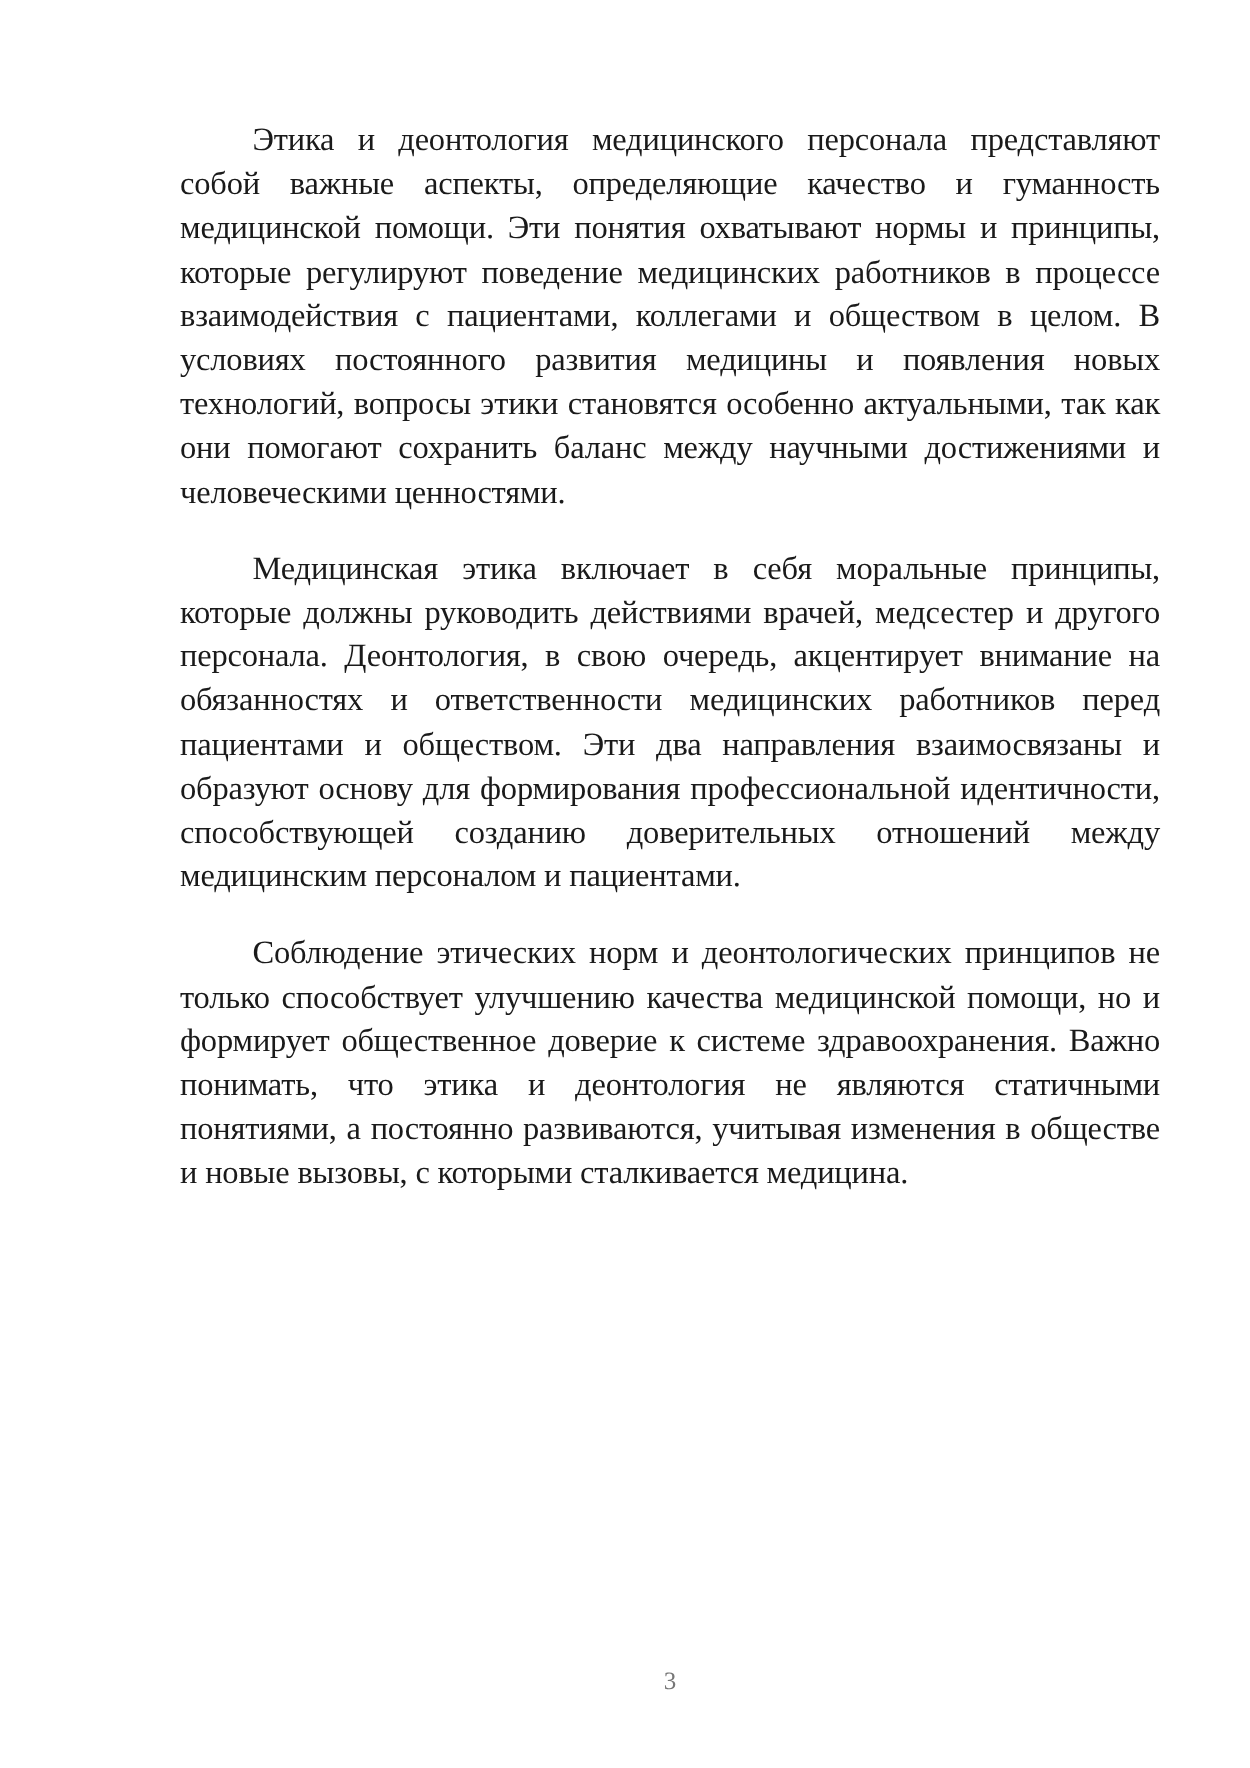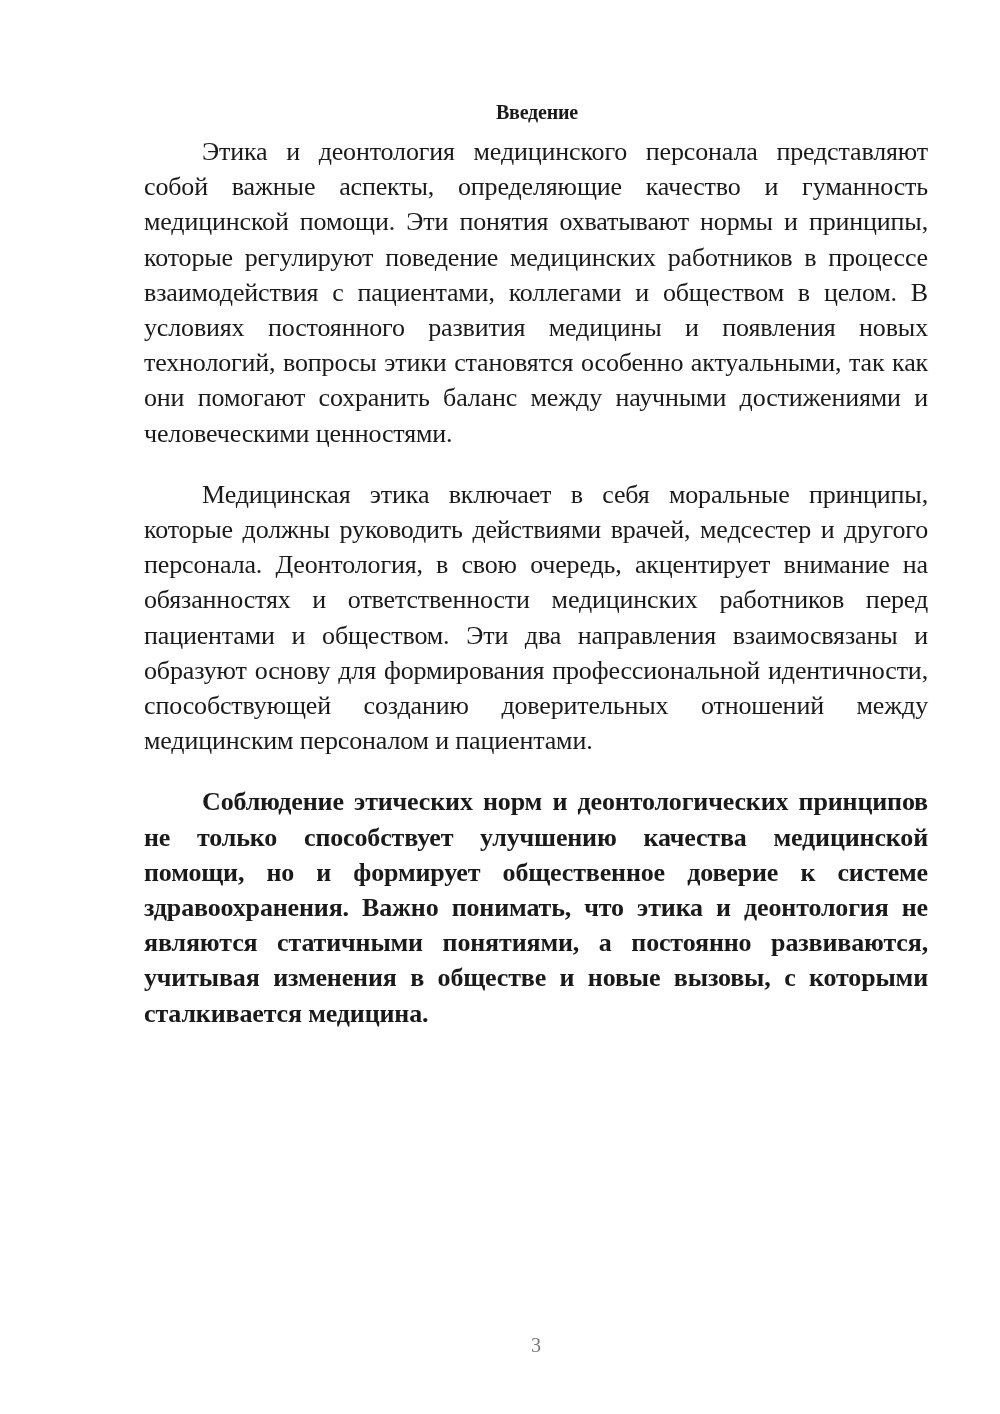--- a/index.html
+++ b/index.html
@@ -38,37 +38,36 @@
       letter-spacing: -0.2px;
     }
     .para {
       font-size: 26px;
       line-height: 35.2px;
       text-align: justify;
       text-indent: 58px;
       margin: 0 0 26px 0;
       letter-spacing: -0.15px;
     }
-    .para:last-child { margin-bottom: 0; font-weight: bold; }
+    .para:last-child { margin-bottom: 0; }
     .page-number {
       position: absolute;
       top: 1334px;
       left: 0;
       width: 1000px;
       text-align: center;
       padding-left: 72px;
       box-sizing: border-box;
       font-size: 20px;
       color: #777777;
     }
   </style>
 </head>
 <body>
 
 <div class="page">
   <div class="content">
-    <h1 class="title">Введение</h1>
     <p class="para">Этика и деонтология медицинского персонала представляют собой важные аспекты, определяющие качество и гуманность медицинской помощи. Эти понятия охватывают нормы и принципы, которые регулируют поведение медицинских работников в процессе взаимодействия с пациентами, коллегами и обществом в целом. В условиях постоянного развития медицины и появления новых технологий, вопросы этики становятся особенно актуальными, так как они помогают сохранить баланс между научными достижениями и человеческими ценностями.</p>
     <p class="para">Медицинская этика включает в себя моральные принципы, которые должны руководить действиями врачей, медсестер и другого персонала. Деонтология, в свою очередь, акцентирует внимание на обязанностях и ответственности медицинских работников перед пациентами и обществом. Эти два направления взаимосвязаны и образуют основу для формирования профессиональной идентичности, способствующей созданию доверительных отношений между медицинским персоналом и пациентами.</p>
     <p class="para">Соблюдение этических норм и деонтологических принципов не только способствует улучшению качества медицинской помощи, но и формирует общественное доверие к системе здравоохранения. Важно понимать, что этика и деонтология не являются статичными понятиями, а постоянно развиваются, учитывая изменения в обществе и новые вызовы, с которыми сталкивается медицина.</p>
   </div>
   <div class="page-number">3</div>
 </div>
 
 </body></html>

